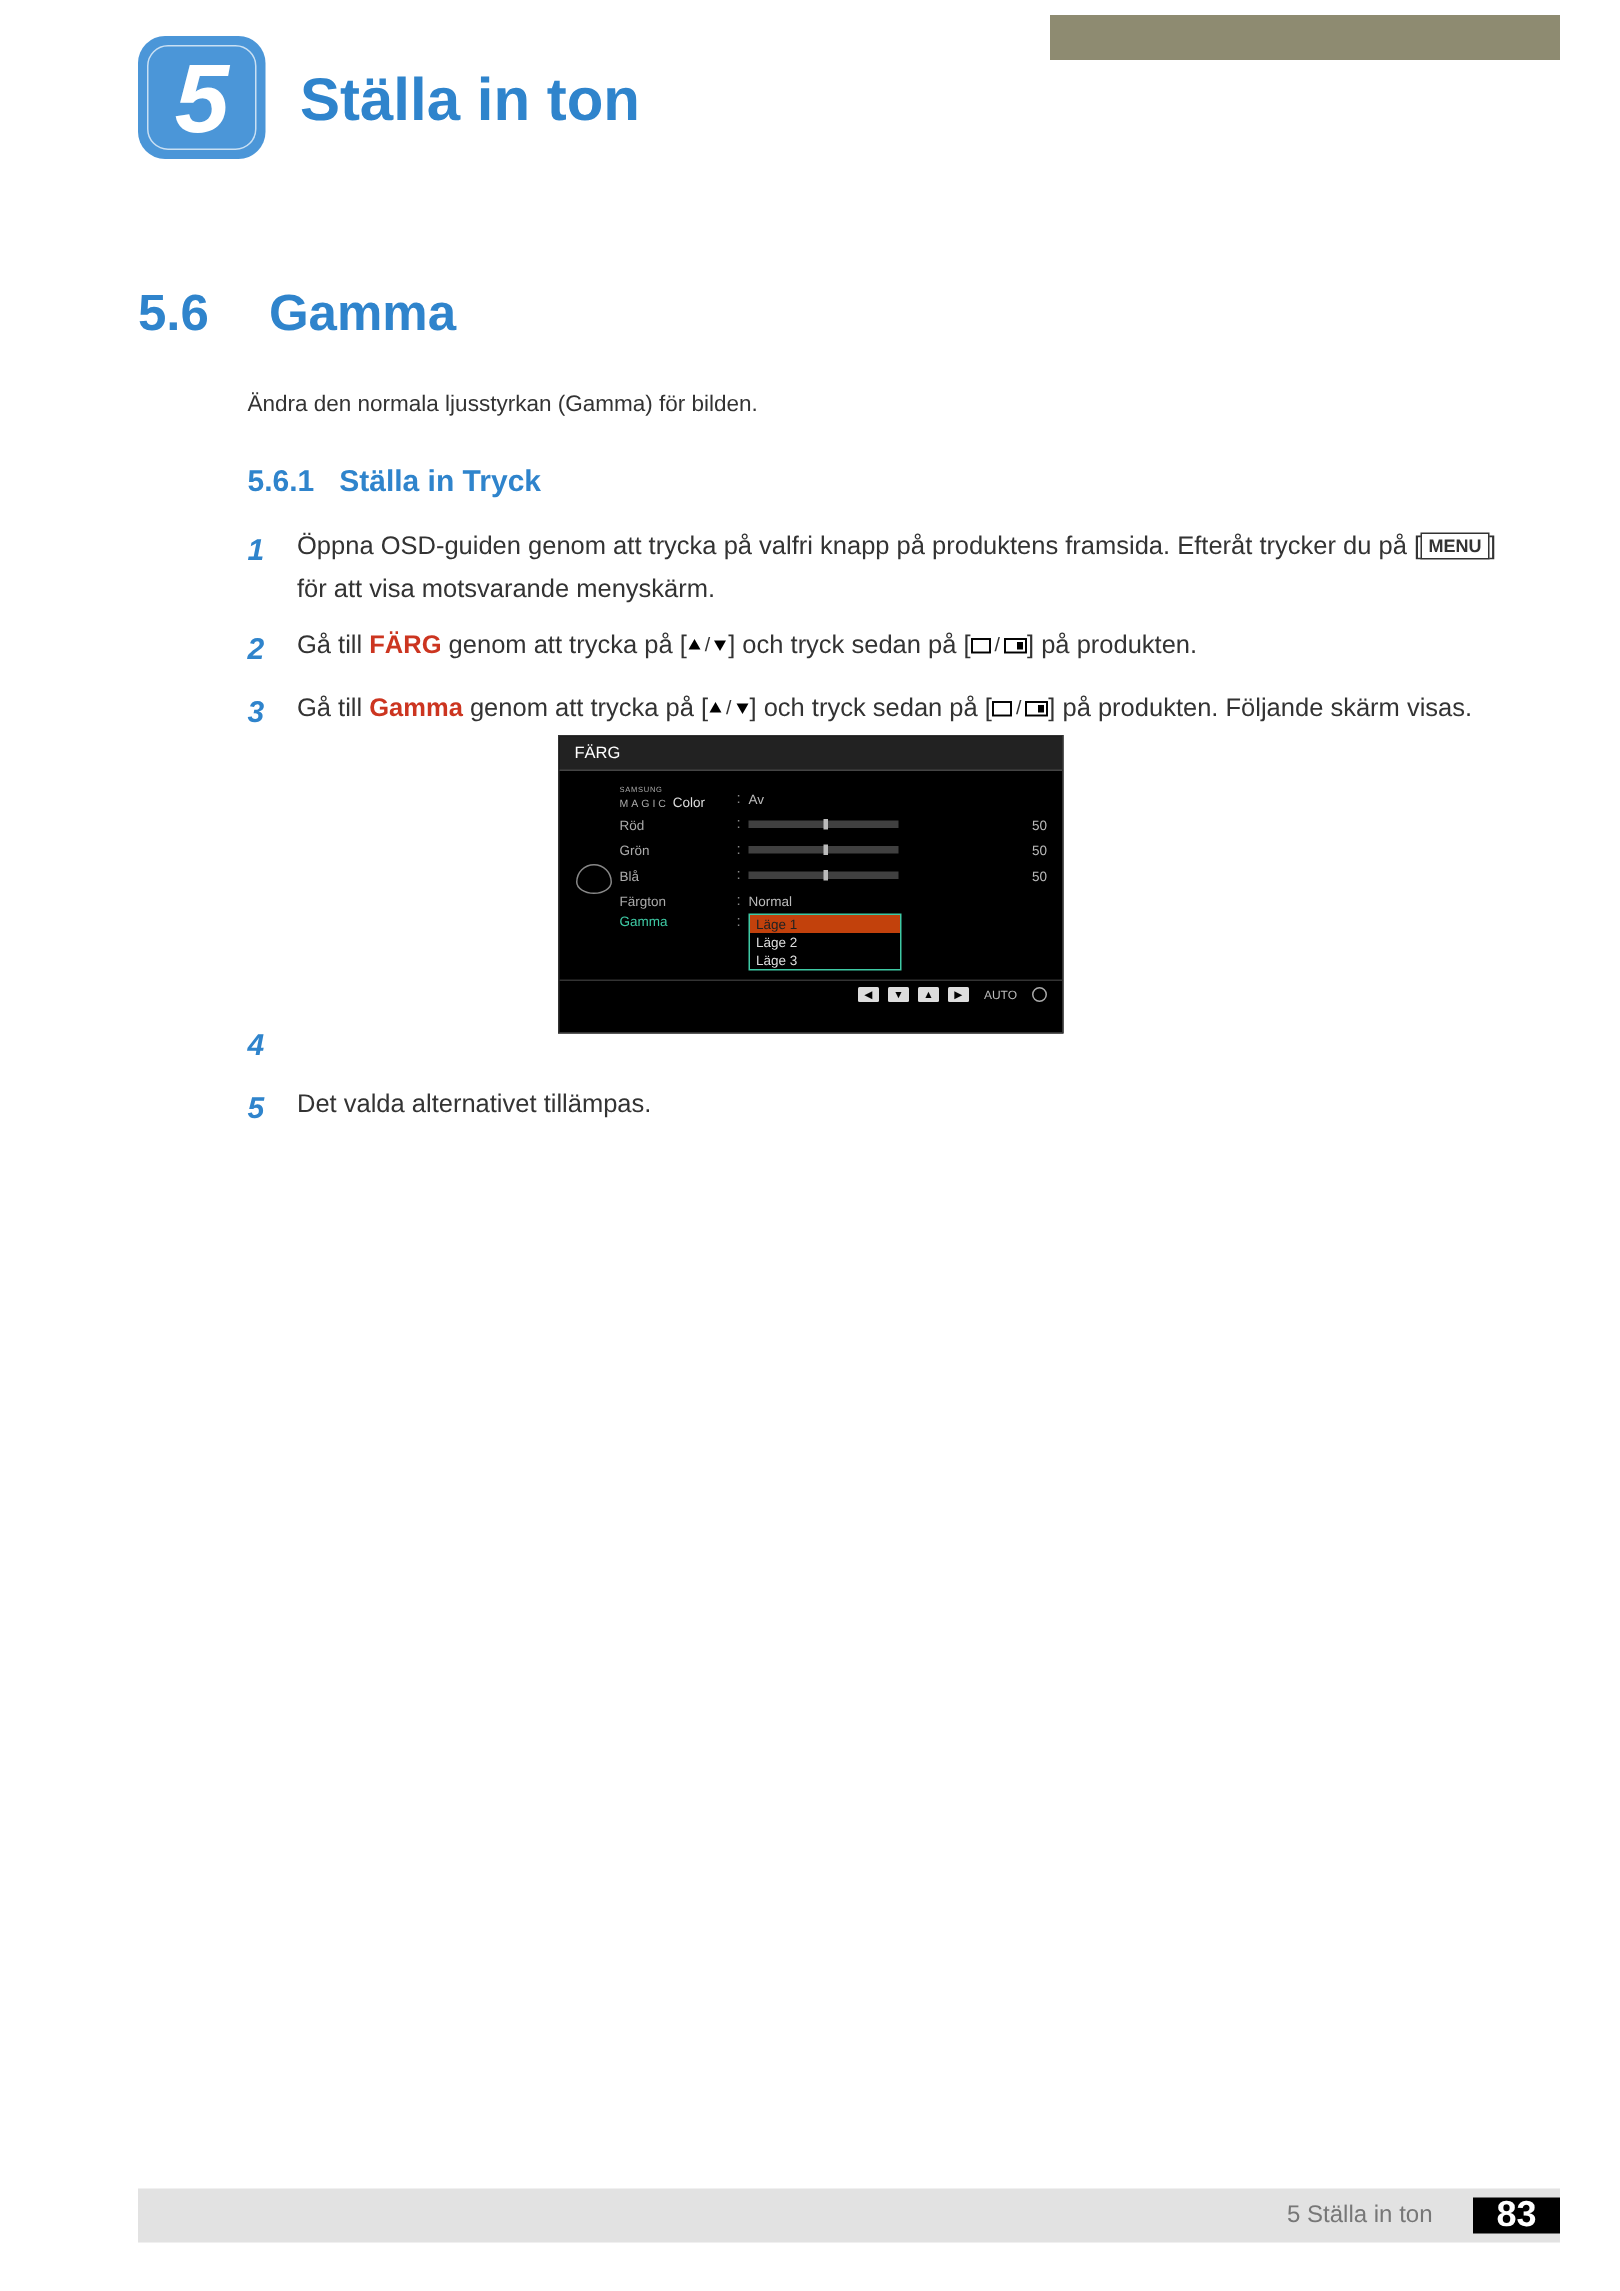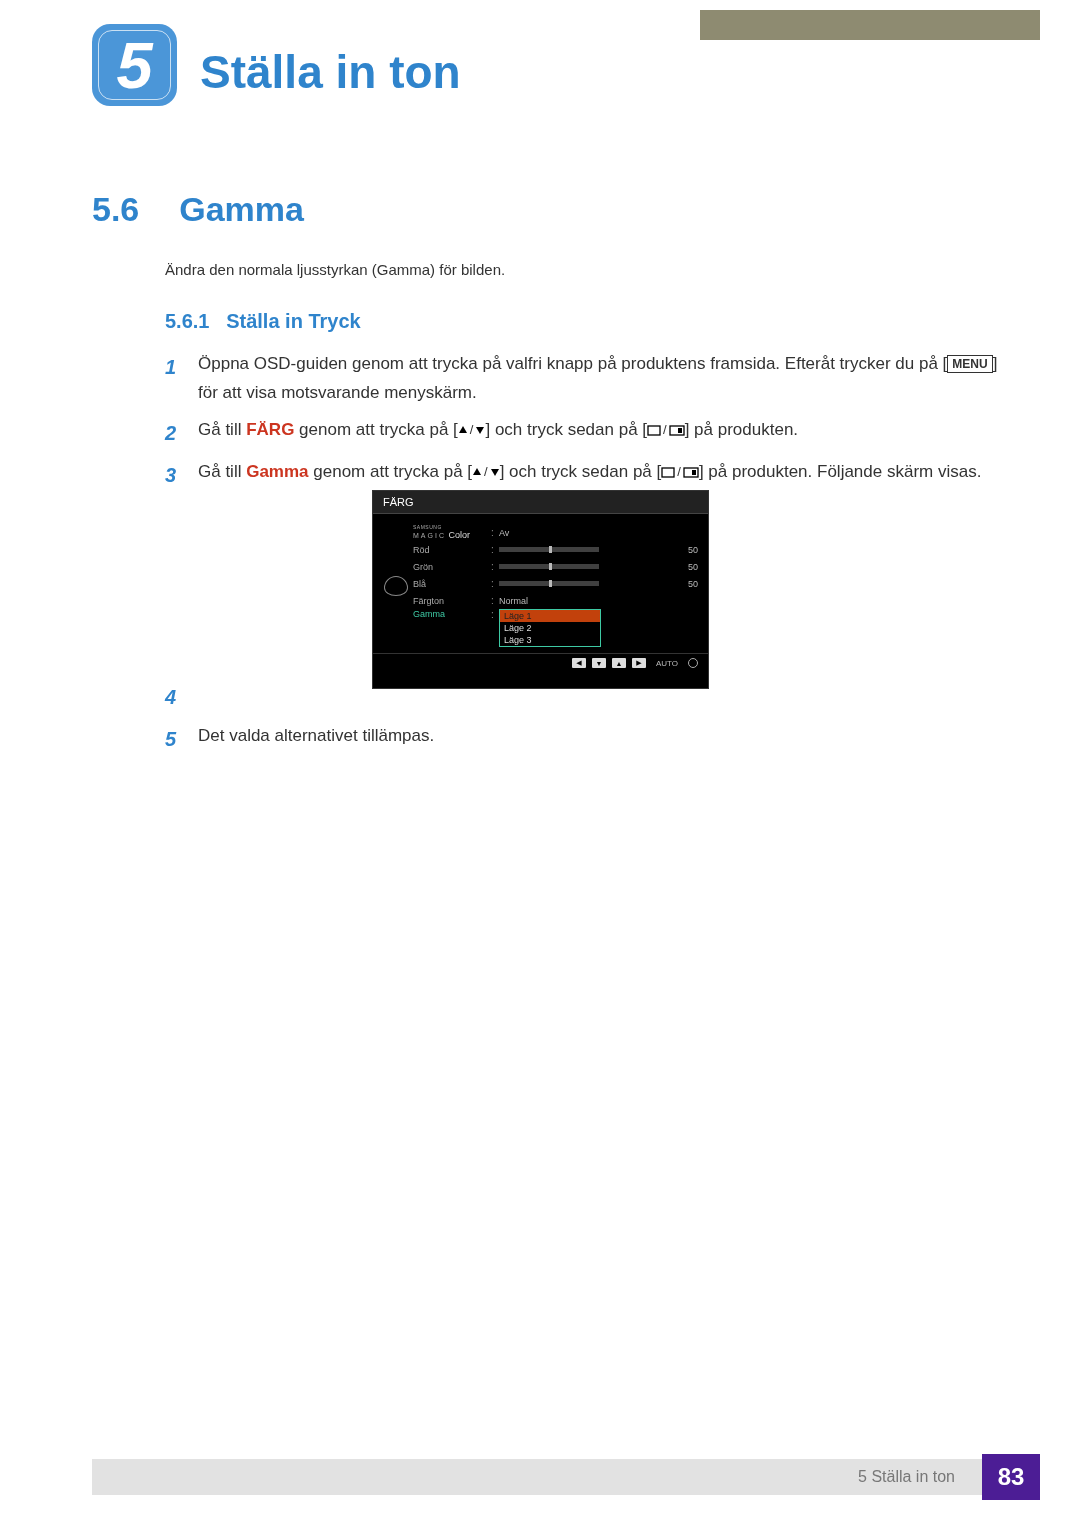--- a/index.html
+++ b/index.html
@@ -40,21 +40,21 @@
     content: "";
     position: absolute;
     inset: 6px;
     border: 1.5px solid rgba(255,255,255,0.7);
     border-radius: 14px;
   }
   .chapter-title {
     position: absolute;
     top: 45px;
     left: 200px;
-    font-size: 46px;
+    font-size: 40px;
     font-weight: bold;
     color: #2f84cc;
   }
   .section-row {
     position: absolute;
     top: 190px;
     left: 92px;
     display: flex;
     align-items: baseline;
     gap: 40px;
@@ -230,26 +230,26 @@
     justify-content: flex-end;
     align-items: center;
     gap: 15px;
   }
   .footer-text {
     color: #777;
     font-size: 16px;
     padding-right: 12px;
   }
   .page-num {
-    background: #4c1d95;
+    background: #000000;
     color: #fff;
     font-size: 24px;
     font-weight: bold;
     width: 58px;
-    height: 46px;
+    height: 24px;
     display: flex;
     align-items: center;
     justify-content: center;
   }
 
   .palette-icon {
     width: 22px; height: 18px;
     border: 1.5px solid #888;
     border-radius: 50% 50% 50% 50% / 60% 60% 40% 40%;
     position: relative;

